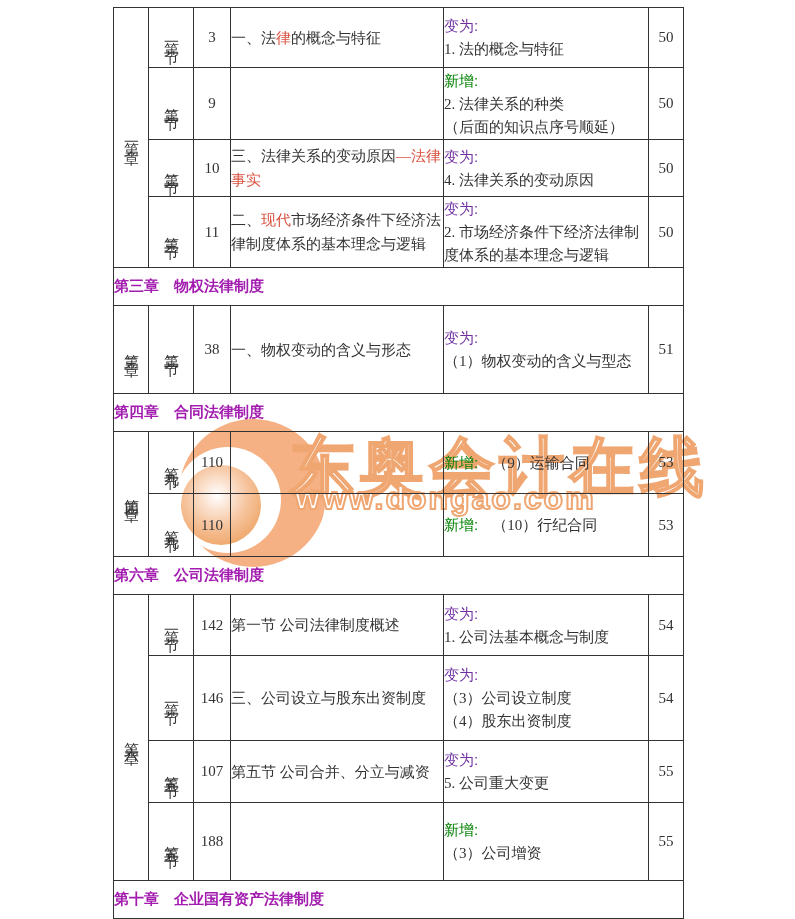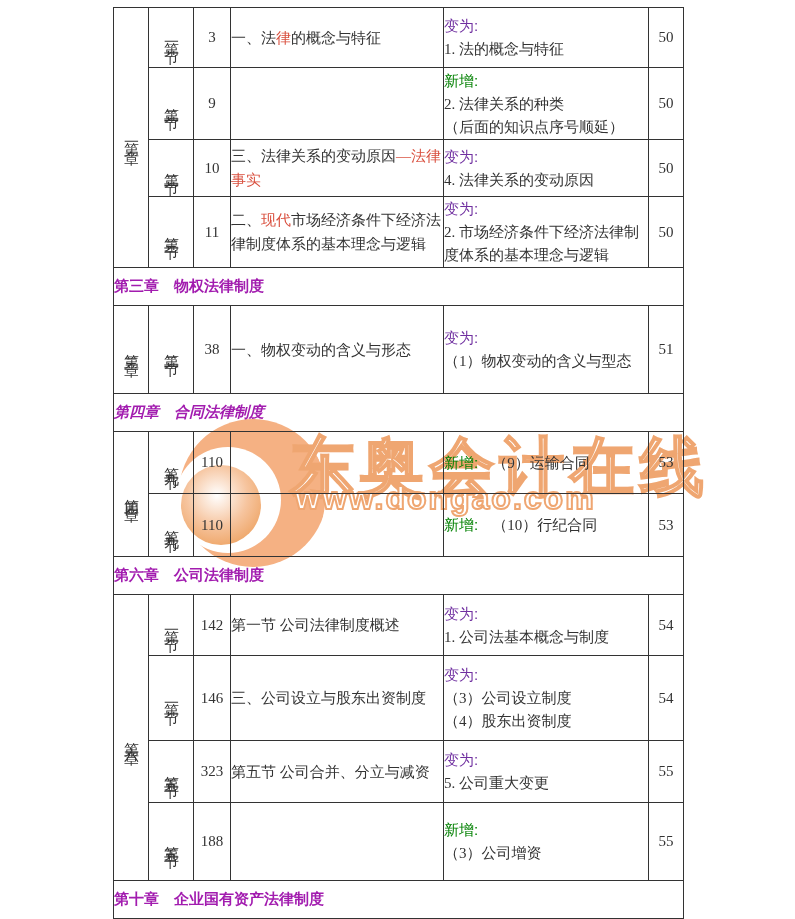--- a/index.html
+++ b/index.html
@@ -177,21 +177,21 @@
           <td class="chapcell" rowspan="1"><span class="vert">第三章</span></td>
           <td class="seccell"><span class="vert">第二节</span></td>
           <td class="pagecell">38</td>
           <td class="contentcell"><span>一、物权变动的含义与形态</span></td>
           <td class="changecell">
             <div><span class="lbl changed">变为:</span></div>
             <div>（1）物权变动的含义与型态</div>
           </td>
           <td class="pagecell">51</td>
         </tr>
-        <tr style="height: 38px; font-style: italic;">
+        <tr style="height: 38px;">
           <td class="band" colspan="6">第四章　合同法律制度</td>
         </tr>
         <tr style="height: 62px;">
           <td class="chapcell" rowspan="2"><span class="vert">第四章</span></td>
           <td class="seccell"><span class="vert">第九节</span></td>
           <td class="pagecell">110</td>
           <td class="contentcell"></td>
           <td class="changecell">
             <div><span class="lbl added">新增:</span><span class="inline-gap">（9）运输合同</span></div>
           </td>
@@ -226,21 +226,21 @@
           <td class="contentcell"><span>三、公司设立与股东出资制度</span></td>
           <td class="changecell">
             <div><span class="lbl changed">变为:</span></div>
             <div>（3）公司设立制度</div>
             <div>（4）股东出资制度</div>
           </td>
           <td class="pagecell">54</td>
         </tr>
         <tr style="height: 62px;">
           <td class="seccell"><span class="vert">第五节</span></td>
-          <td class="pagecell">323</td>
+          <td class="pagecell">107</td>
           <td class="contentcell"><span>第五节 公司合并、分立与减资</span></td>
           <td class="changecell">
             <div><span class="lbl changed">变为:</span></div>
             <div>5. 公司重大变更</div>
           </td>
           <td class="pagecell">55</td>
         </tr>
         <tr style="height: 78px;">
           <td class="seccell"><span class="vert">第五节</span></td>
           <td class="pagecell">188</td>

